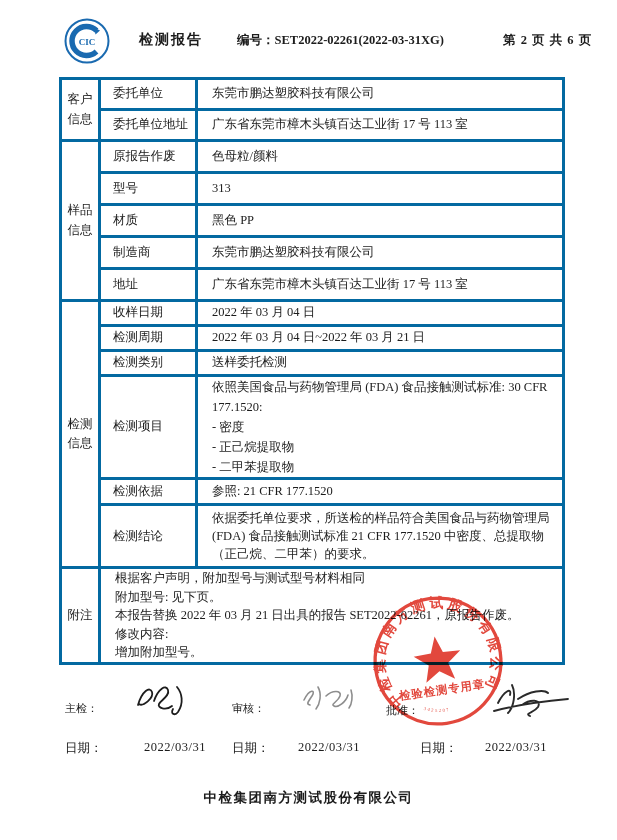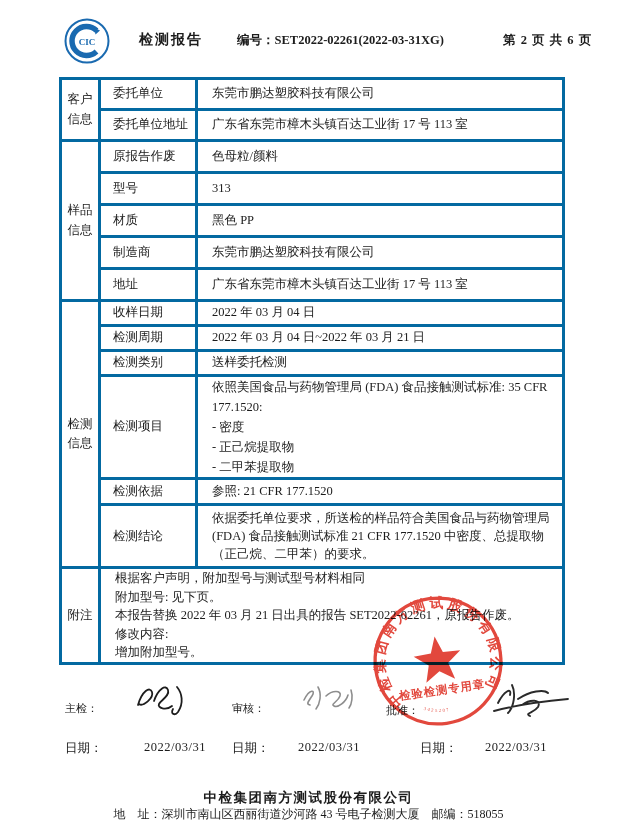--- a/index.html
+++ b/index.html
@@ -149,21 +149,21 @@
       <tr class="r25">
         <td class="lbl">检测周期</td>
         <td class="val">2022 年 03 月 04 日~2022 年 03 月 21 日</td>
       </tr>
       <tr class="r25">
         <td class="lbl">检测类别</td>
         <td class="val">送样委托检测</td>
       </tr>
       <tr class="rproj">
         <td class="lbl">检测项目</td>
-        <td class="val">依照美国食品与药物管理局 (FDA) 食品接触测试标准: 35 CFR
+        <td class="val">依照美国食品与药物管理局 (FDA) 食品接触测试标准: 30 CFR
 177.1520:
 - 密度
 - 正己烷提取物
 - 二甲苯提取物</td>
       </tr>
       <tr class="r26">
         <td class="lbl">检测依据</td>
         <td class="val">参照: 21 CFR 177.1520</td>
       </tr>
       <tr class="rconc">
@@ -215,16 +215,15 @@
     </text>
     <polygon fill="#df3428" points="65,41 70.9,56.9 87.8,57.6 74.5,68.1 79.1,84.4 65,75 50.9,84.4 55.5,68.1 42.2,57.6 59.1,56.9"></polygon>
     <text class="caption" x="65" y="97" text-anchor="middle" fill="#df3428">检验检测专用章</text>
     <text class="serial" fill="#df3428">
       <textPath href="#serialPath" startOffset="20%">3425207</textPath>
     </text>
   </svg>
 
   <div class="footer">
     <div class="f-company">中检集团南方测试股份有限公司</div>
-    <div class="f-line">地　址：深圳市南山区西丽街道沙河路 43 号电子检测大厦　邮编：518055</div>
   </div>
 
 </div>
 
 </body></html>

